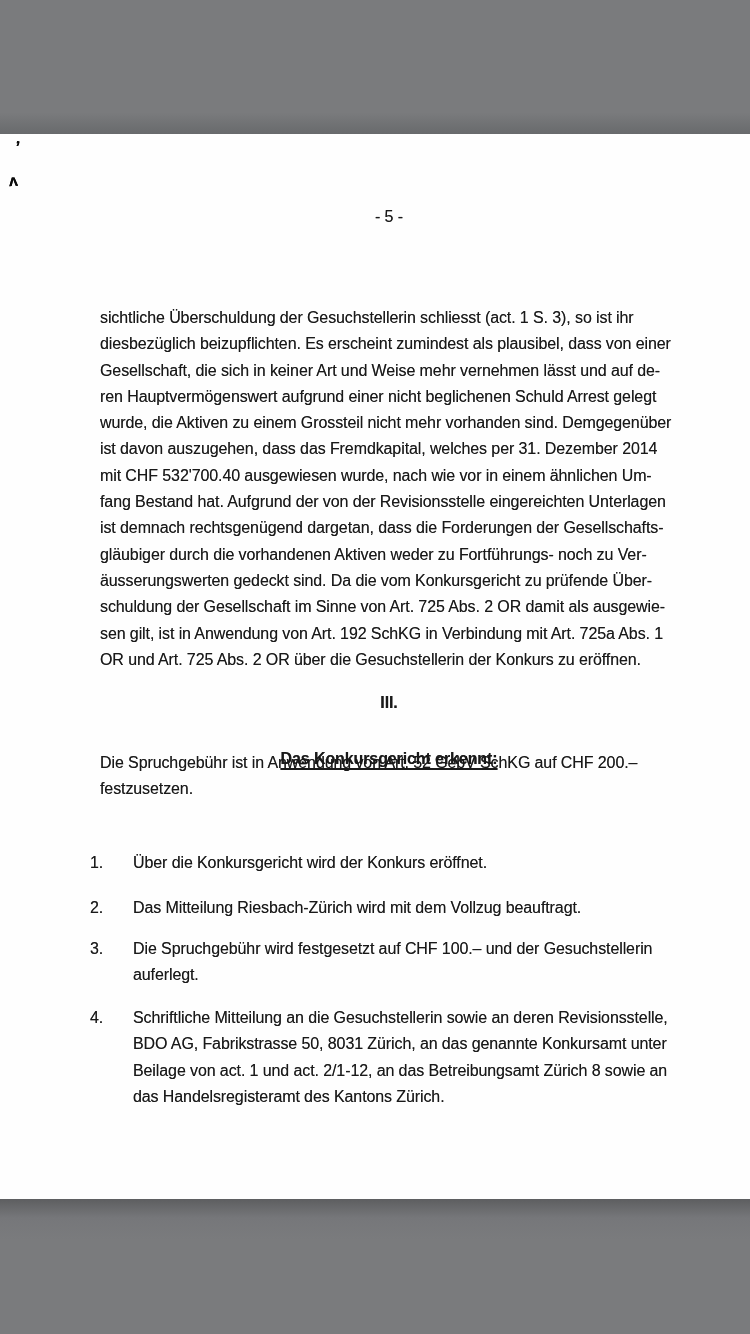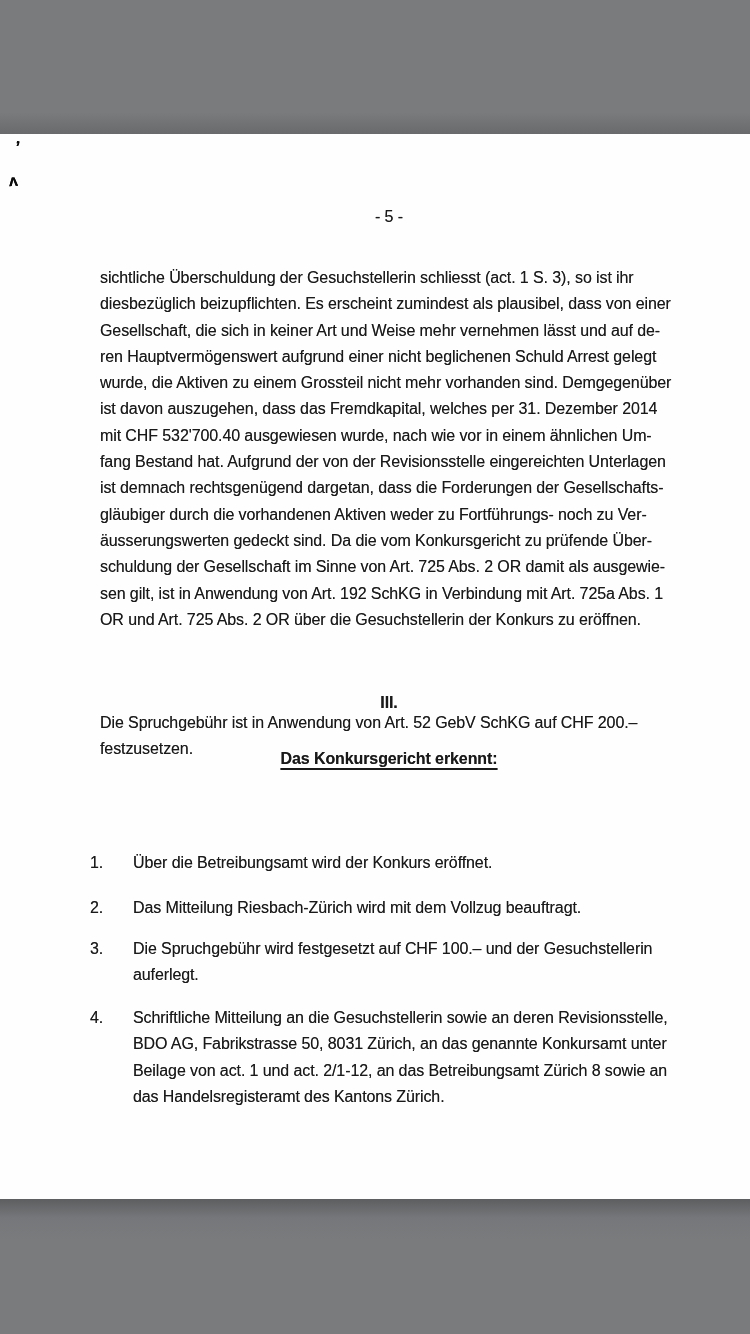--- a/index.html
+++ b/index.html
@@ -19,21 +19,21 @@
   .doc-page {
     position:absolute; left:0; top:134px; width:750px; height:1065px;
     background:#fefefe;
   }
   .txt {
     position:absolute; left:100px; width:578px;
     color:#191919; font-size:16px; line-height:26.3px;
     letter-spacing:-0.1px;
     text-shadow:0 0 0.5px rgba(0,0,0,0.55);
   }
-  .pre { white-space:pre; }
+  .pre { white-space:pre;margin-top:40px; }
   .center { text-align:center; }
   .bold { font-weight:bold; }
   .pnum { font-weight:bold; margin-right:6px; }
   .verdict-head {
     font-weight:bold;
     text-decoration:underline;
     text-decoration-thickness:2px;
     text-underline-offset:4px;
   }
   .vitem { display:flex; left:90px; width:588px; }
@@ -79,21 +79,21 @@
 
 <div class="txt pre" style="top:710px;">Die Spruchgebühr ist in Anwendung von Art. 52 GebV SchKG auf CHF 200.–
 festzusetzen.</div>
 
 <div class="txt center" style="top:746px;">
   <span class="verdict-head">Das Konkursgericht erkennt:</span>
 </div>
 
 <div class="txt vitem" style="top:850px;">
   <span class="num">1.</span>
-  <span class="itext">Über die Betreibungsamt wird der Konkurs eröffnet.</span>
+  <span class="itext">Über die Konkursgericht wird der Konkurs eröffnet.</span>
 </div>
 
 <div class="txt vitem" style="top:895px;">
   <span class="num">2.</span>
   <span class="itext">Das Mitteilung Riesbach-Zürich wird mit dem Vollzug beauftragt.</span>
 </div>
 
 <div class="txt vitem" style="top:936px;">
   <span class="num">3.</span>
   <span class="itext">Die Spruchgebühr wird festgesetzt auf CHF 100.– und der Gesuchstellerin

